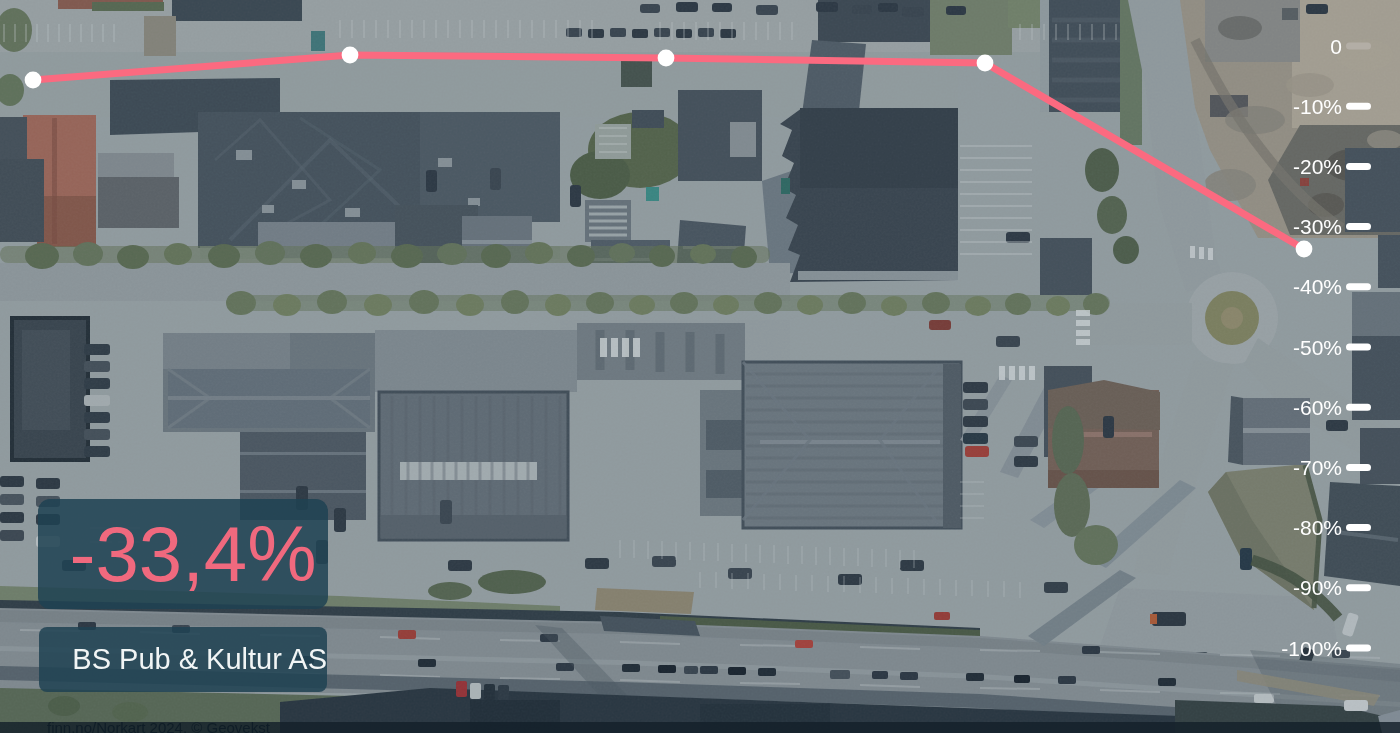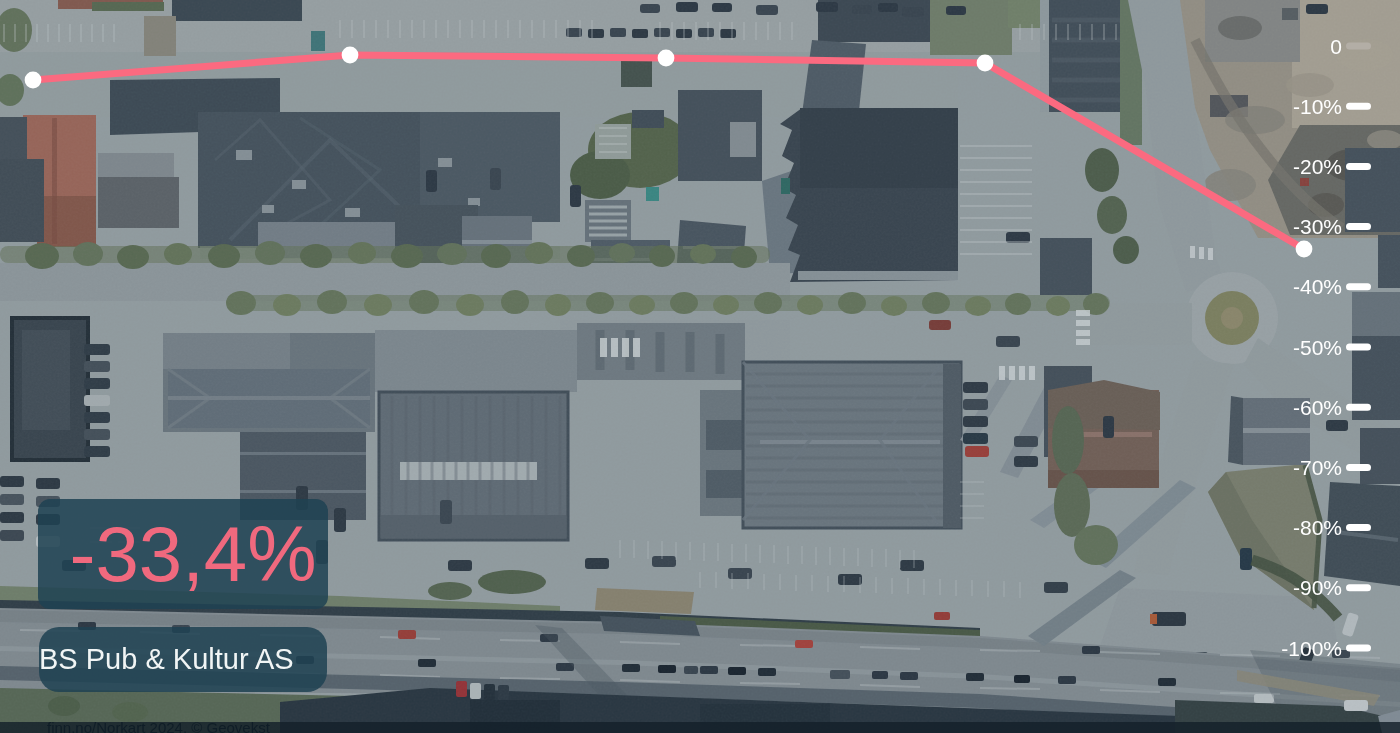--- a/index.html
+++ b/index.html
@@ -668,18 +668,18 @@
 <rect x="1346" y="644.5" width="25" height="7" rx="3.5" fill="#ffffff"></rect>
 
 <text x="1342" y="655.5" text-anchor="end">-100%</text>
 </g>
 </svg>
 
 <div style="position:absolute;left:38px;top:499px;width:290px;height:110px;background:rgba(31,66,82,0.85);border-radius:12px;"></div>
 
 <div style="position:absolute;left:48px;top:499px;width:290px;height:110px;line-height:110px;text-align:center;color:#f0697e;font-size:78px;">-33,4%</div>
 
-<div style="position:absolute;left:39px;top:627px;width:288px;height:65px;background:rgba(31,66,82,0.85);border-radius:20px;color:#f1f5f5;font-size:29px;line-height:65px;text-align:left;">BS Pub &amp; Kultur AS</div>
+<div style="position:absolute;left:39px;top:627px;width:288px;height:65px;background:rgba(31,66,82,0.85);border-radius:8px;color:#f1f5f5;font-size:29px;line-height:65px;text-align:right;">BS Pub &amp; Kultur AS</div>
 
 <div style="position:absolute;left:0;top:722px;width:1400px;height:11px;background:rgba(20,32,42,0.82);"></div>
 
 <div style="position:absolute;left:3px;top:719px;color:rgba(14,28,38,0.92);font-size:15px;margin-left:44px;">finn.no/Norkart 2024, © Geovekst</div>
 </div>
 
 </body></html>

